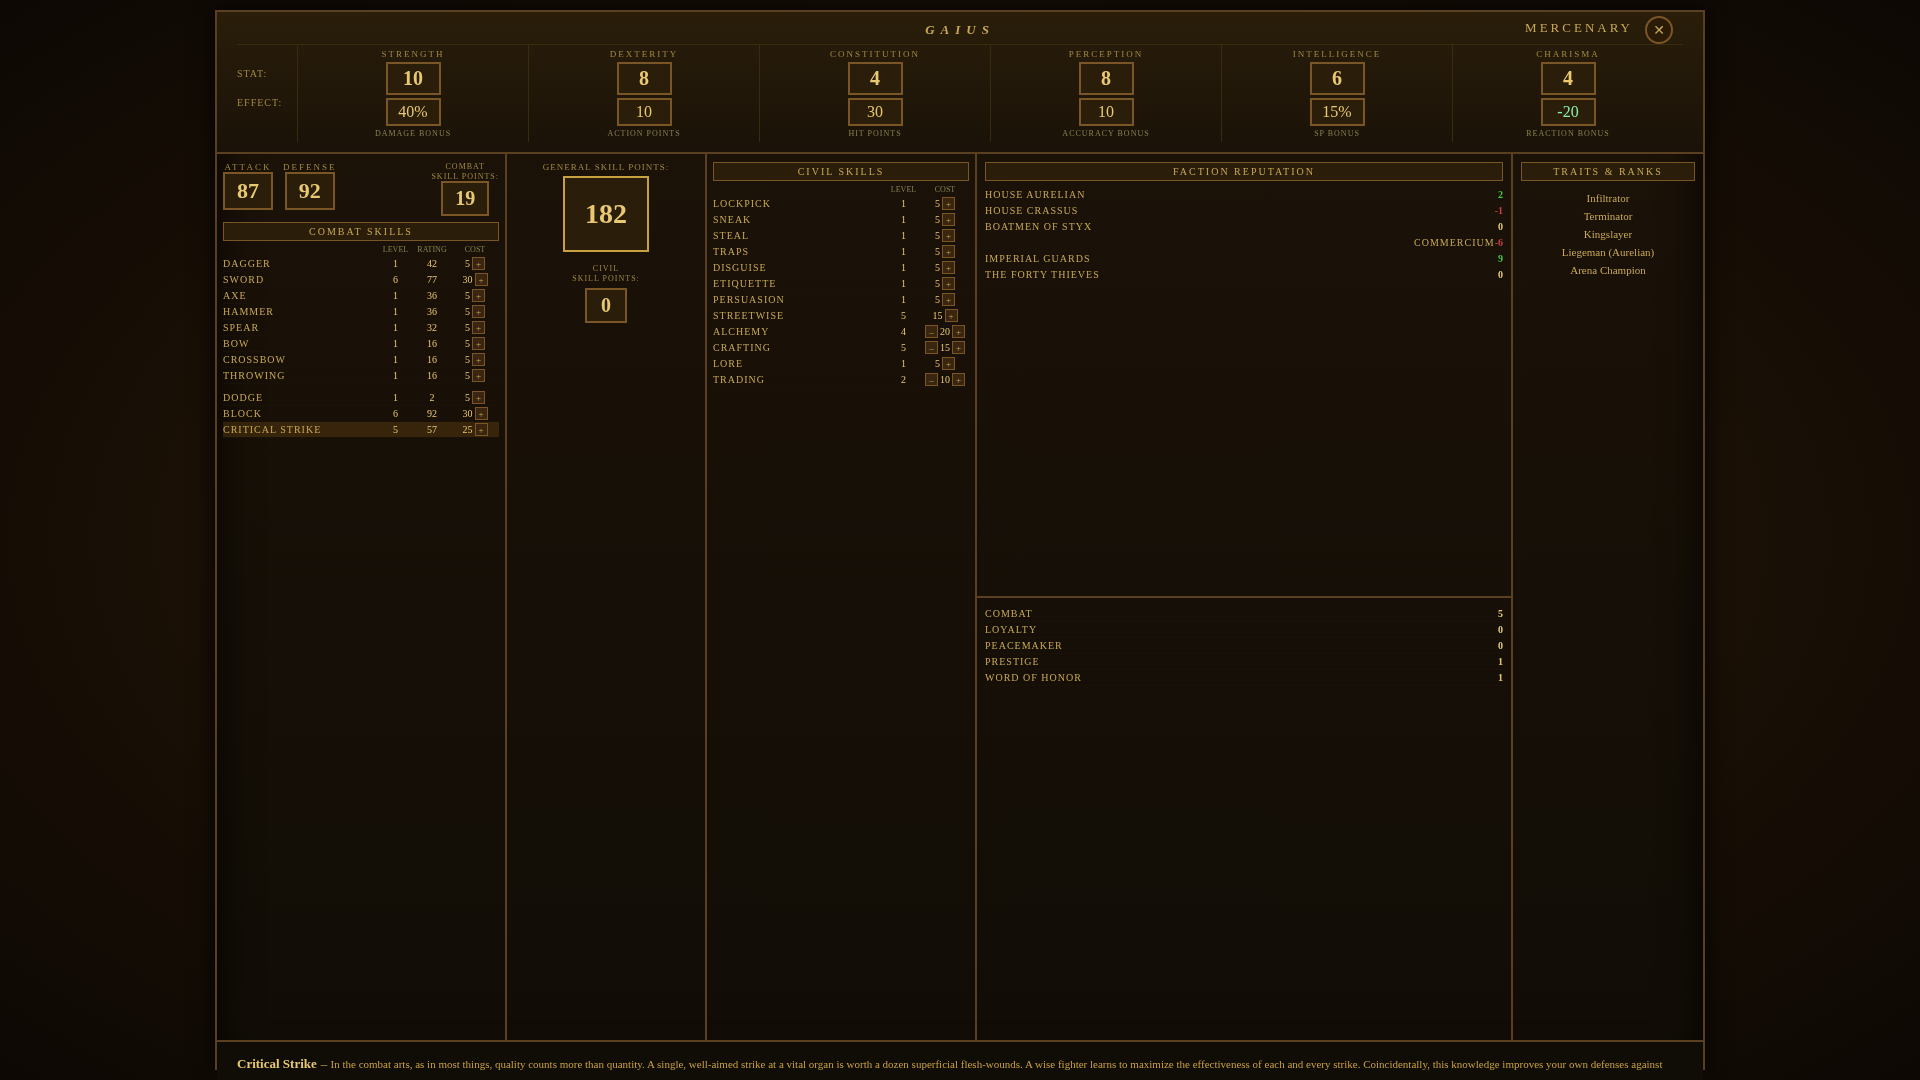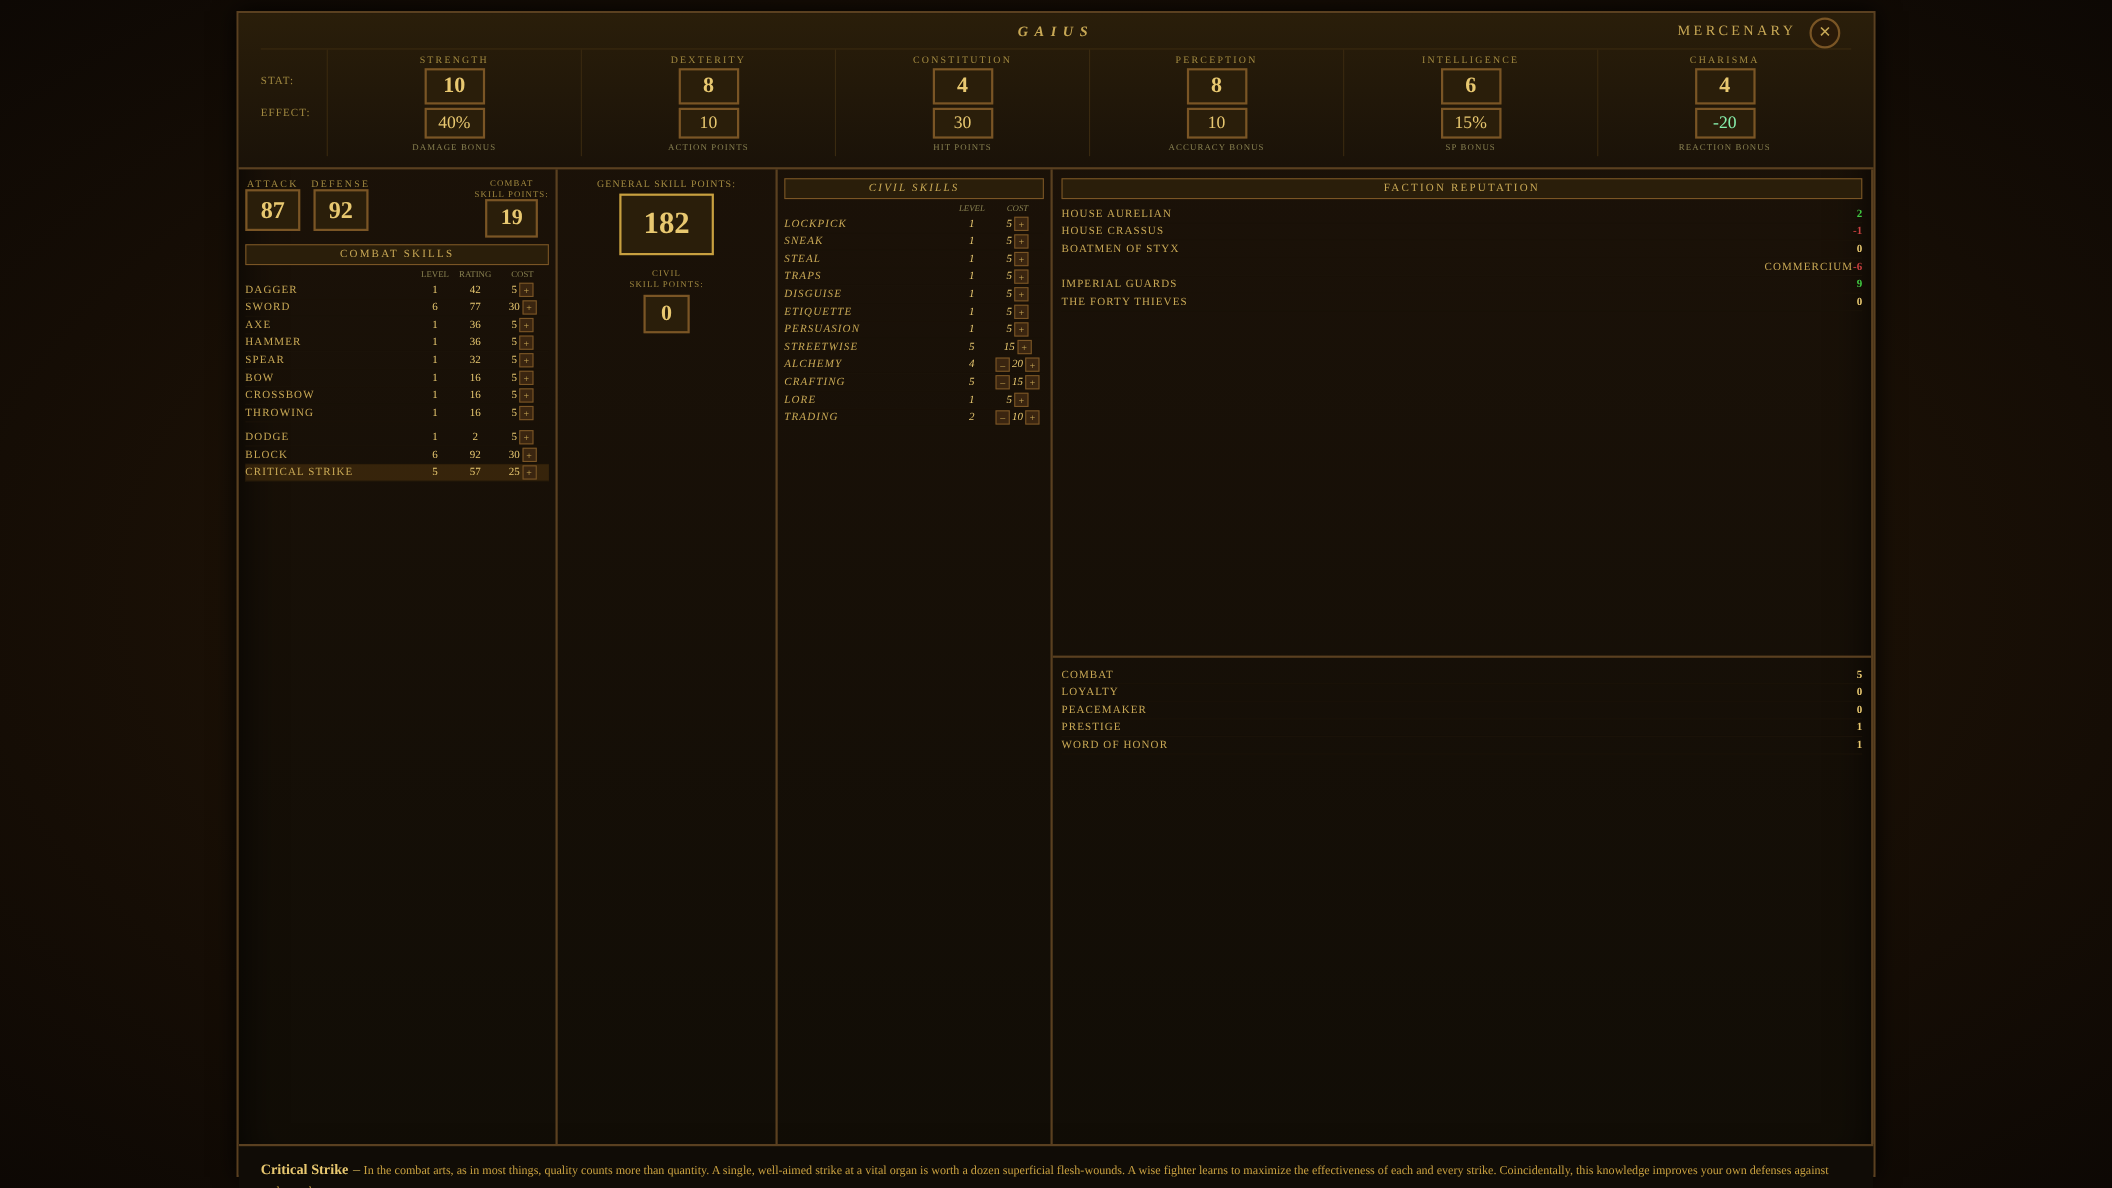--- a/index.html
+++ b/index.html
@@ -240,27 +240,27 @@
     <span style="display:flex; align-items:center; justify-content:center; gap:2px;">
       <span style="color:#e8c870; font-size:10px;">25</span>
       <span style="background:#3a2510; border:1px solid #7a5525; color:#c8a855; width:13px; height:13px; font-size:9px; display:inline-flex; align-items:center; justify-content:center; cursor:pointer;">+</span>
     </span>
   </div>
         </div>
     </div>
 
     <div style="width:200px; border-right:2px solid #5a4020; padding:8px; display:flex; flex-direction:column; align-items:center;">
       <div style="color:#a08840; font-size:9px; letter-spacing:1px; text-align:center; margin-bottom:4px;">GENERAL SKILL POINTS:</div>
-      <div style="background:#2a1e0a; border:2px solid #c8a040; color:#e8c870; font-size:28px; font-weight:bold; padding:10px 20px; display:inline-block; margin-bottom:12px;">182</div>
+      <div style="background:#2a1e0a; border:2px solid #c8a040; color:#e8c870; font-size:28px; font-weight:bold; padding:20px 20px; display:inline-block; margin-bottom:12px;">182</div>
 
       <div style="color:#a08840; font-size:8px; letter-spacing:1px; text-align:center; line-height:1.3; margin-bottom:3px;">CIVIL<br>SKILL POINTS:</div>
       <div style="background:#2a1e0a; border:2px solid #7a5525; color:#e8c870; font-size:20px; font-weight:bold; padding:4px 14px; display:inline-block;">0</div>
     </div>
 
-    <div style="width:250px; border-right:2px solid #5a4020; padding:8px 6px;font-style:italic;">
+    <div style="width:270px; border-right:2px solid #5a4020; padding:8px 6px;">
       <div style="background:#2a1e0a; border:1px solid #7a5525; color:#c8a855; font-size:10px; letter-spacing:2px; text-align:center; padding:3px; margin-bottom:4px;">CIVIL SKILLS</div>
 
       <div style="display:grid; grid-template-columns:1fr 35px 48px; margin-bottom:2px;">
         <div style="color:#888050; font-size:8px;"></div>
         <div style="color:#888050; font-size:8px; text-align:center;">LEVEL</div>
         <div style="color:#888050; font-size:8px; text-align:center;">COST</div>
       </div>
 
       <div id="civil-skills-list">
           <div style="display: grid; grid-template-columns: 1fr 35px 48px; align-items: center; padding: 1px 0px; border-bottom: 1px solid rgb(26, 18, 8);">
@@ -425,20 +425,30 @@
     <span style="color:#e8c870; font-size:10px; font-weight:bold;">1</span>
   </div>
             <div style="display: flex; justify-content: space-between; padding: 2px 0px; border-bottom: 1px solid rgb(26, 18, 8);">
     <span style="color:#c8a855; font-size:10px; letter-spacing:1px;">WORD OF HONOR</span>
     <span style="color:#e8c870; font-size:10px; font-weight:bold;">1</span>
   </div>
           </div>
       </div>
     </div>
 
+    <div style="width:190px; padding:8px;">
+      <div style="background:#2a1e0a; border:1px solid #7a5525; color:#c8a855; font-size:10px; letter-spacing:2px; text-align:center; padding:3px; margin-bottom:8px;">TRAITS &amp; RANKS</div>
+      <div id="traits-list">
+          <div style="color: rgb(200, 168, 85); font-size: 11px; text-align: center; padding: 3px 0px;">Infiltrator</div>
+          <div style="color: rgb(200, 168, 85); font-size: 11px; text-align: center; padding: 3px 0px;">Terminator</div>
+          <div style="color: rgb(200, 168, 85); font-size: 11px; text-align: center; padding: 3px 0px;">Kingslayer</div>
+          <div style="color: rgb(200, 168, 85); font-size: 11px; text-align: center; padding: 3px 0px;">Liegeman (Aurelian)</div>
+          <div style="color: rgb(200, 168, 85); font-size: 11px; text-align: center; padding: 3px 0px;">Arena Champion</div>
+        </div>
+    </div>
   </div>
 
   <div style="padding:12px 20px; background:#100c06; border-top:2px solid #5a4020; height:190px;">
     <div style="margin-bottom:6px;">
       <span style="color:#e8c870; font-size:13px; font-weight:bold;">Critical Strike</span>
       <span style="color:#c8a855; font-size:13px;"> – </span>
       <span style="color:#c8a040; font-size:11px; line-height:1.5;">In the combat arts, as in most things, quality counts more than quantity. A single, well-aimed strike at a vital organ is worth a dozen superficial flesh-wounds. A wise fighter learns to maximize the effectiveness of each and every strike. Coincidentally, this knowledge improves your own defenses against such attacks.</span>
     </div>
 
   </div>

